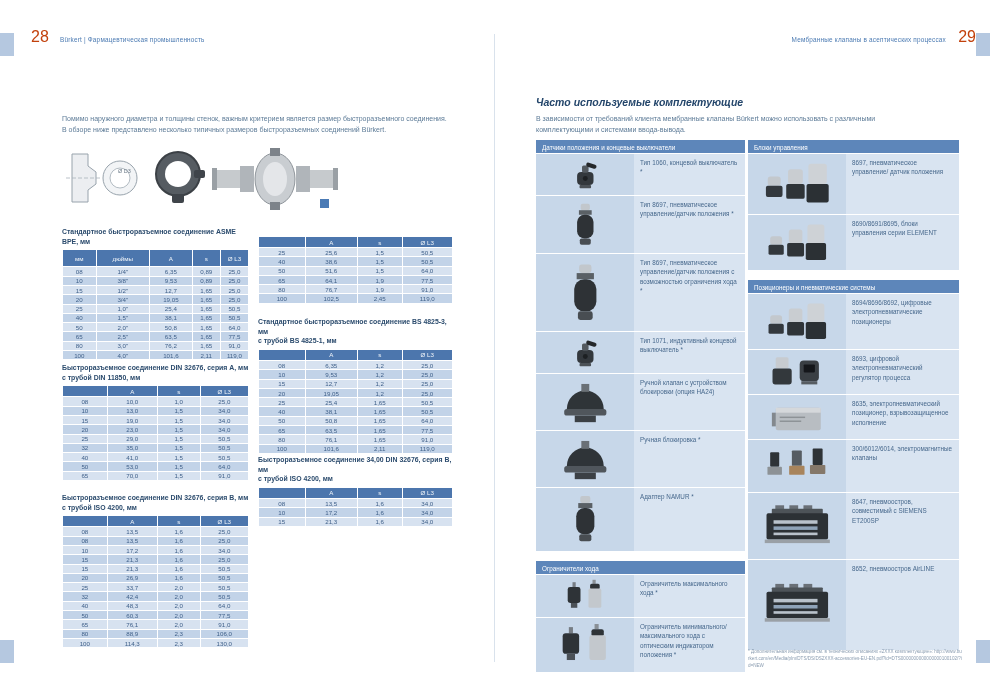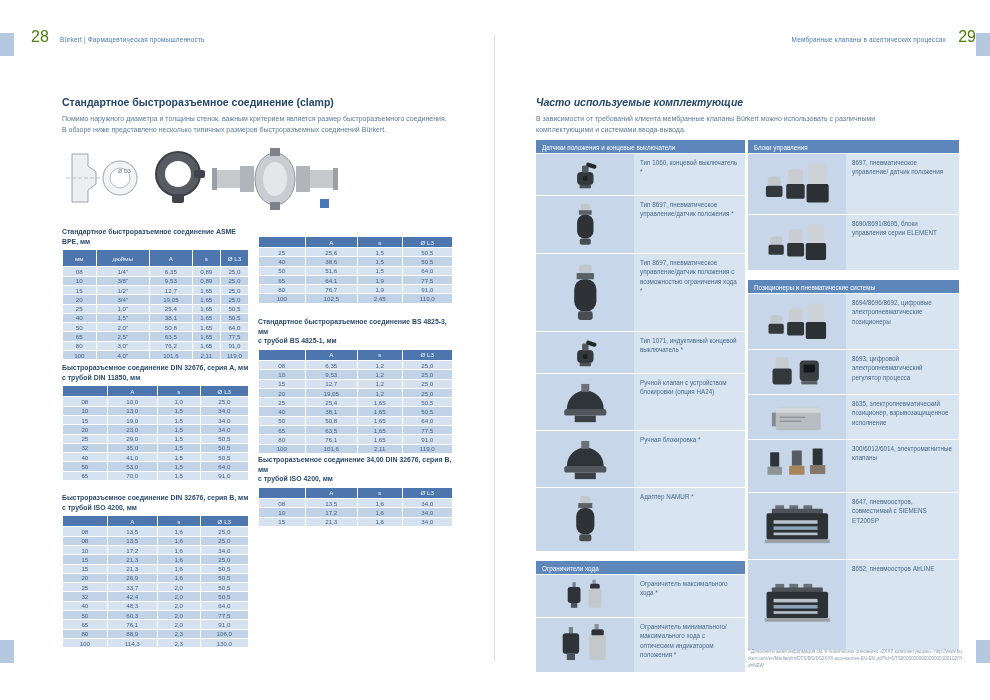--- a/index.html
+++ b/index.html
@@ -3,21 +3,21 @@
 <meta charset="utf-8">
 <style>
   html,body{margin:0;padding:0;background:#fff;}
   #page{position:relative;width:990px;height:700px;background:#ffffff;overflow:hidden;
         font-family:"Liberation Sans","DejaVu Sans",sans-serif;}
 
   
   .edge-tab{position:absolute;width:14px;height:23px;background:#b5c8e0;}
   #tab-tl{left:0;top:33px;} #tab-tr{right:0;top:33px;}
   #tab-bl{left:0;top:640px;} #tab-br{right:0;top:640px;}
-  .pagenum{position:absolute;font-size:16px;color:#4d7c0f;top:28px;}
+  .pagenum{position:absolute;font-size:16px;color:#c2410c;top:28px;}
   #pn-left{left:31px;} #pn-right{right:14px;text-align:right;}
   .runhead{position:absolute;top:36px;font-size:6.4px;color:#4b7ab2;letter-spacing:.2px;}
   #hd-left{left:60px;} #hd-right{right:44px;text-align:right;}
   #gutter{position:absolute;left:494px;top:34px;width:1px;height:628px;background:#d9e2ec;}
 
   
   .pg-title{position:absolute;font-size:10.5px;font-weight:bold;color:#24466b;}
   .pg-intro{position:absolute;font-size:7px;line-height:1.55;color:#5d7b97;white-space:pre-line;}
   #lp-title{left:62px;top:96px;} #lp-intro{left:62px;top:114px;width:410px;}
   #rp-title{left:536px;top:96px;font-style:italic;} #rp-intro{left:536px;top:114px;width:424px;}
@@ -87,21 +87,20 @@
   <div class="edge-tab" id="tab-tr"></div>
   <div class="edge-tab" id="tab-bl"></div>
   <div class="edge-tab" id="tab-br"></div>
   <div id="gutter"></div>
 
   <div class="pagenum" id="pn-left">28</div>
   <div class="runhead" id="hd-left">Bürkert | Фармацевтическая промышленность</div>
   <div class="runhead" id="hd-right">Мембранные клапаны в асептических процессах</div>
   <div class="pagenum" id="pn-right">29</div>
 
-  <div class="pg-title" id="lp-title">Стандартное быстроразъемное соединение (clamp)</div>
   <div class="pg-intro" id="lp-intro">Помимо наружного диаметра и толщины стенок, важным критерием является размер быстроразъемного соединения.
 В обзоре ниже представлено несколько типичных размеров быстроразъемных соединений Bürkert.</div>
 
   <div id="lp-images">
     <svg id="svg-ferrule" width="80" height="72" viewBox="0 0 80 72">
       <path d="M10 12 L26 12 L26 24 L34 30 L34 42 L26 48 L26 60 L10 60 Z" fill="#eceef1" stroke="#98a3ac" stroke-width="1"></path>
       <line x1="4" y1="36" x2="40" y2="36" stroke="#aab3bb" stroke-width="0.8" stroke-dasharray="4 2"></line>
       <circle cx="58" cy="36" r="17" fill="#f2f4f6" stroke="#98a3ac"></circle>
       <circle cx="58" cy="36" r="10" fill="#ffffff" stroke="#b3bcc3"></circle>
     </svg>

